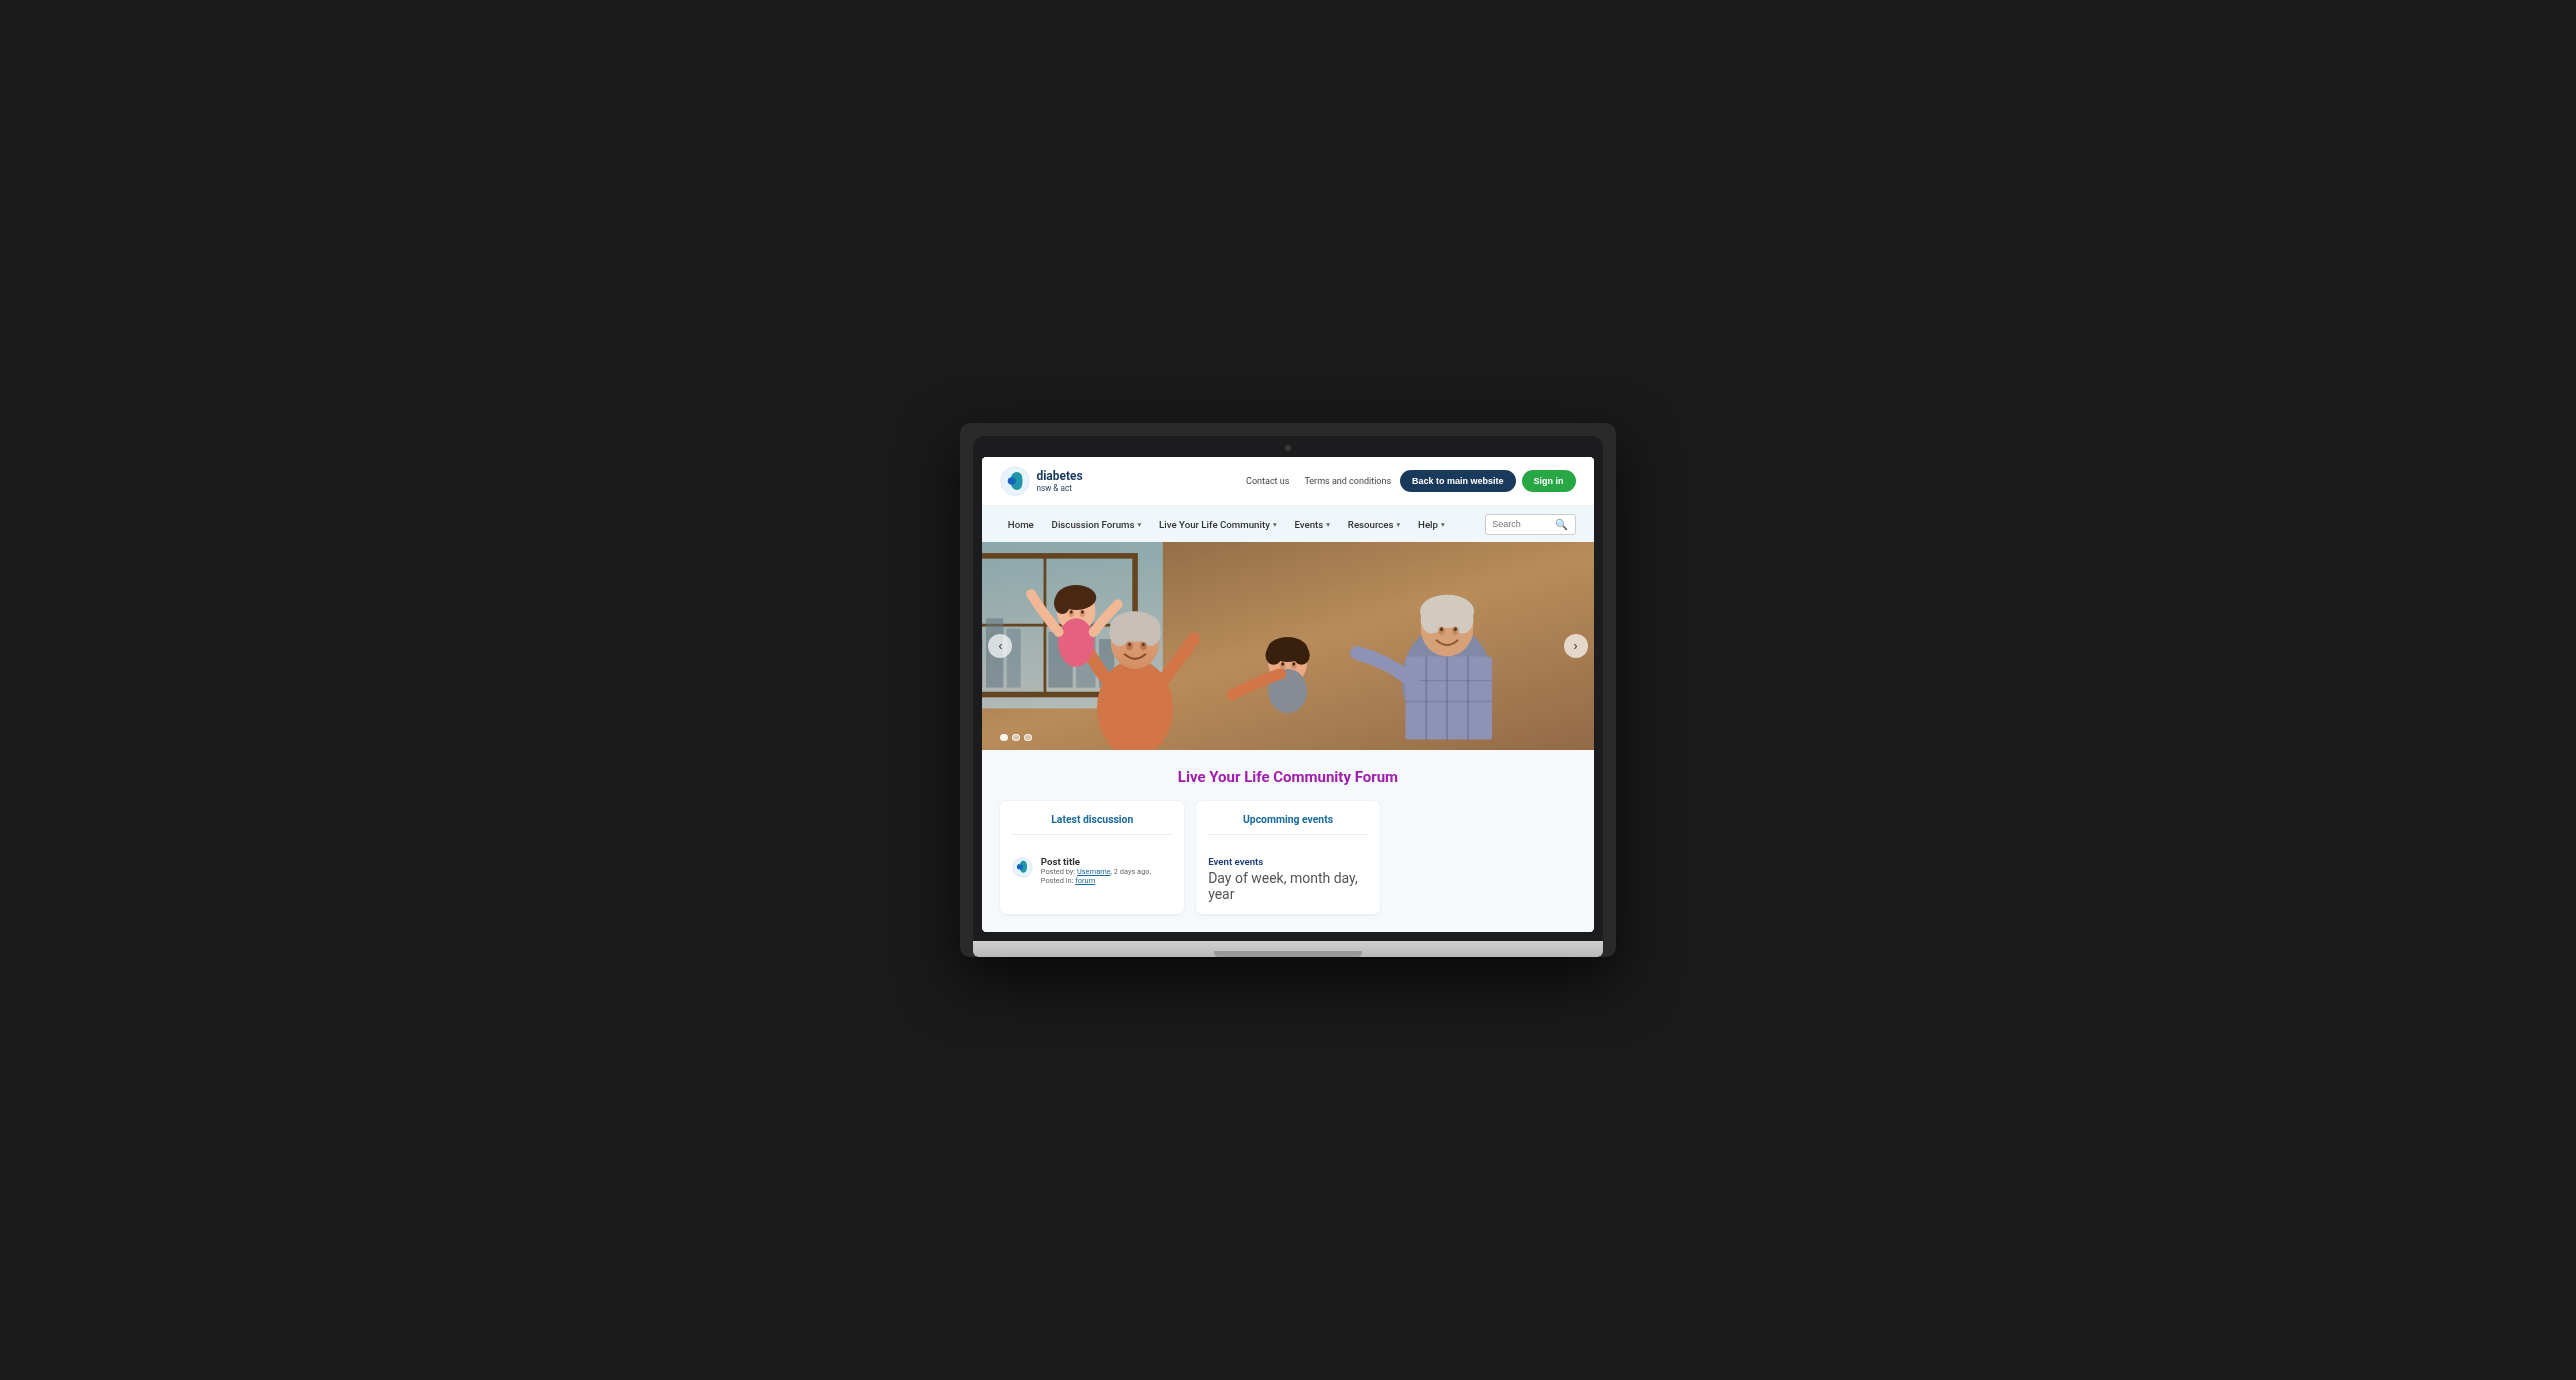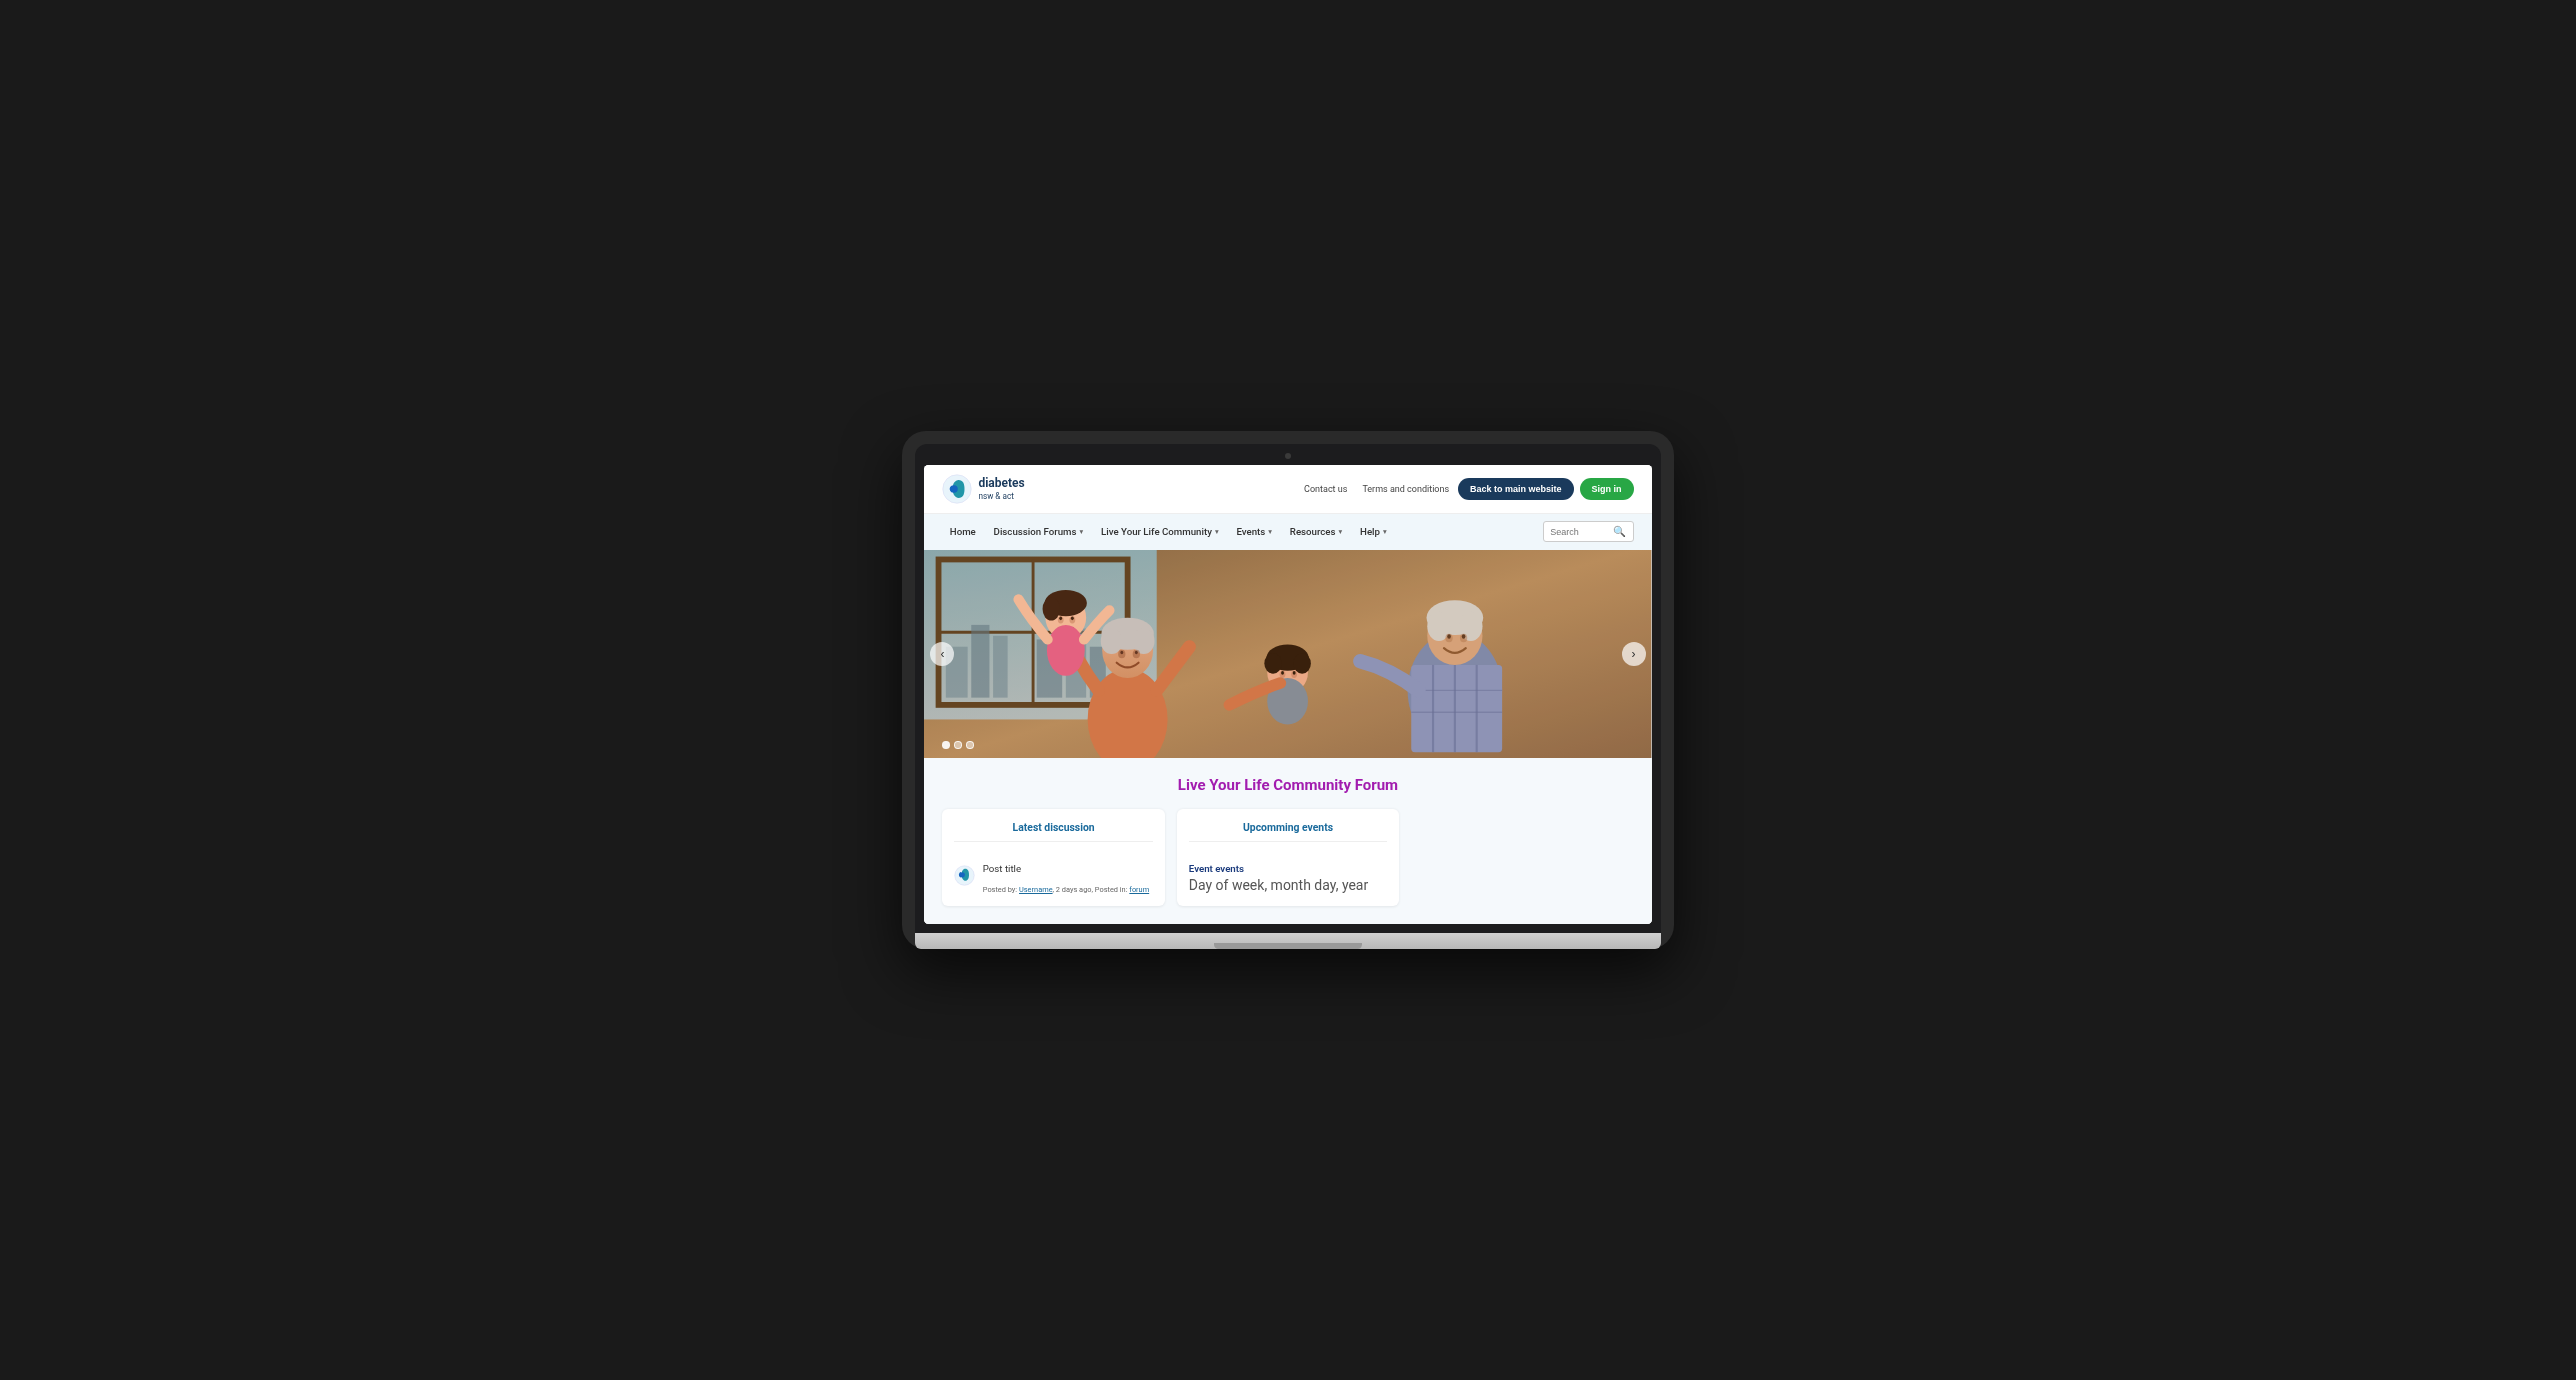--- a/index.html
+++ b/index.html
@@ -6,23 +6,23 @@
     body {
       background: #1a1a1a;
       display: flex;
       justify-content: center;
       align-items: center;
       min-height: 100vh;
       font-family: -apple-system, BlinkMacSystemFont, 'Segoe UI', Roboto, Arial, sans-serif;
     }
 
     .laptop-outer {
-      width: 772px;
+      width: 656px;
       background: #2a2a2a;
-      border-radius: 24px;
+      border-radius: 10px;
       padding: 13.4px 13.4px 0 13.4px;
       box-shadow: 0 22px 59px rgba(0,0,0,0.7);
       position: relative;
     }
 
     .laptop-screen-bezel {
       background: #1c1c1e;
       border-radius: 12px 12px 0 0;
       padding: 9px;
       position: relative;
@@ -289,23 +289,23 @@
       width: 21px;
       height: 21px;
       flex-shrink: 0;
       margin-top: 1.5px;
     }
 
     .post-content {}
 
     .post-title-text {
       font-size: 9.7px;
-      font-weight: 400;
+      font-weight: 700;
       color: #333;
-      margin-bottom: 11px;
+      margin-bottom: 0;
     }
 
     .post-meta {
       font-size: 7.4px;
       color: #666;
     }
 
     .post-meta a {
       color: #1a6a9c;
       text-decoration: underline;

